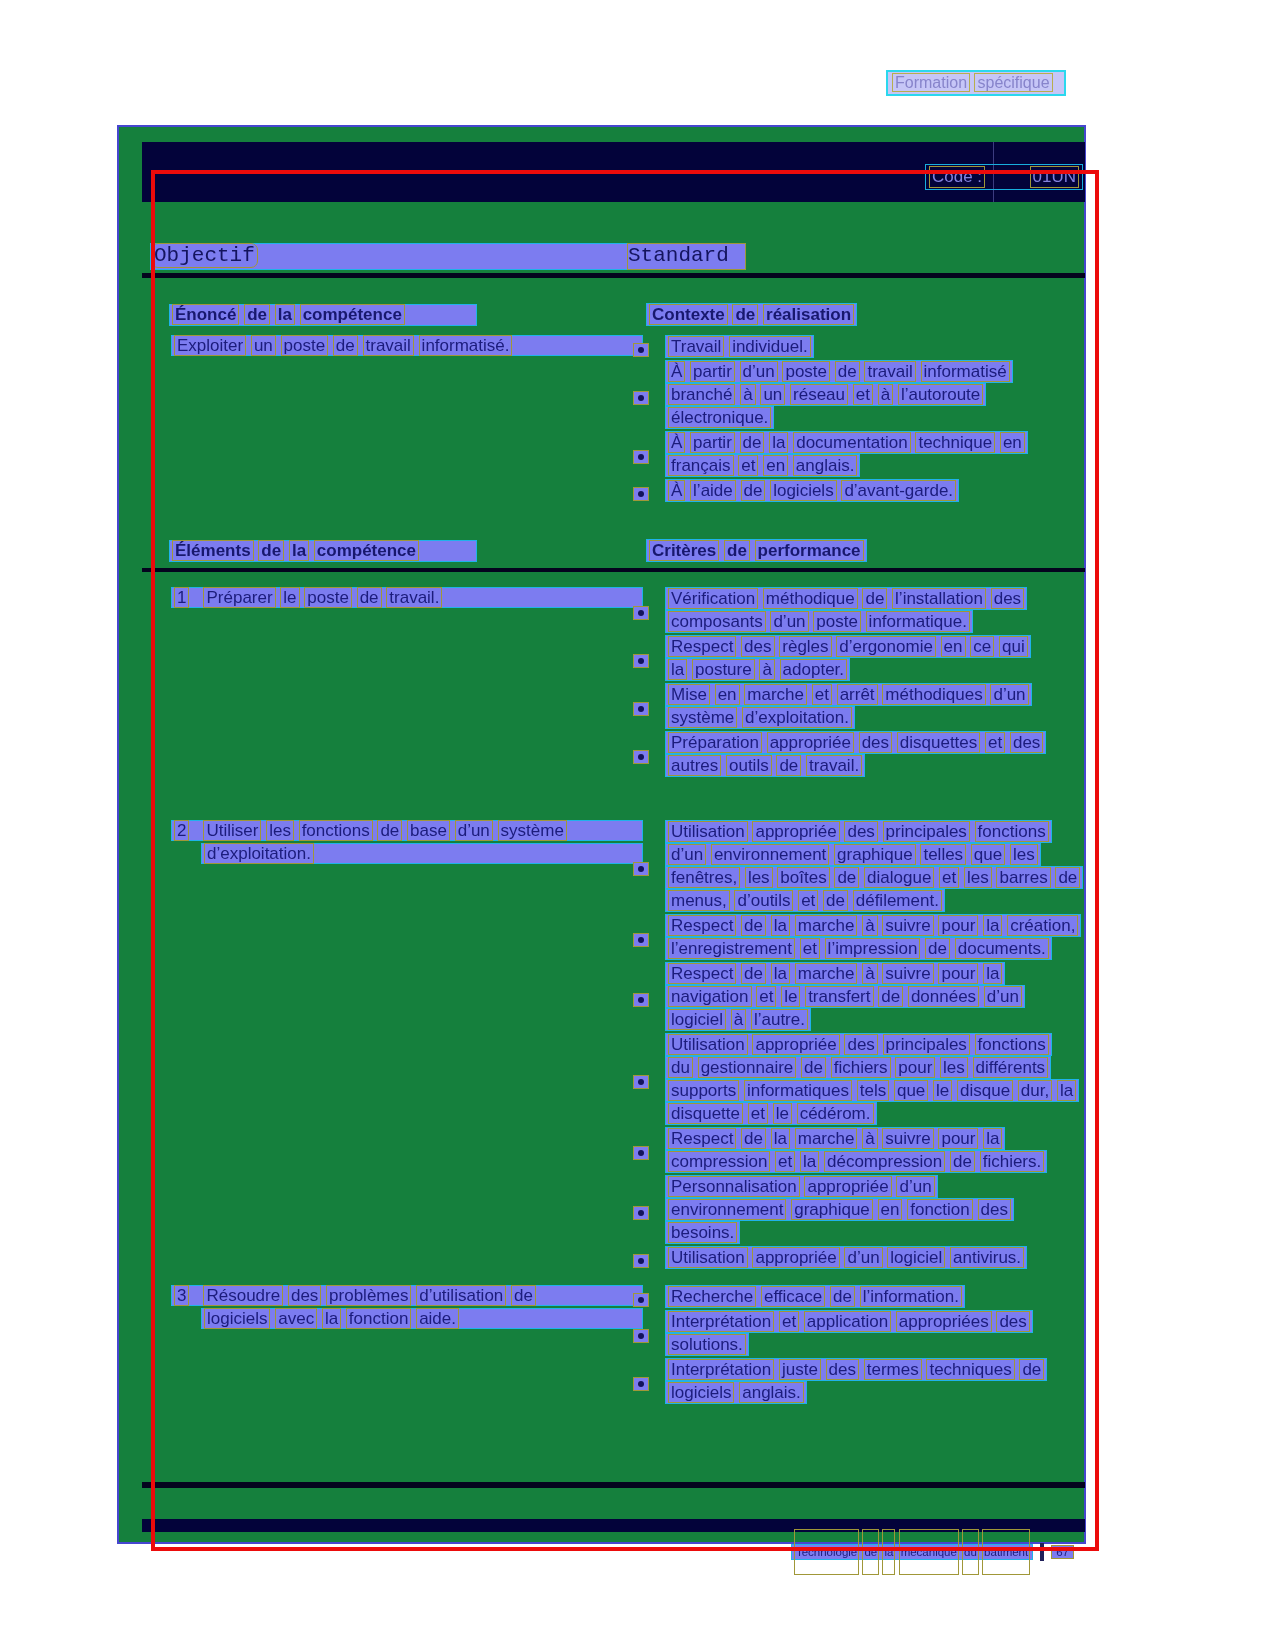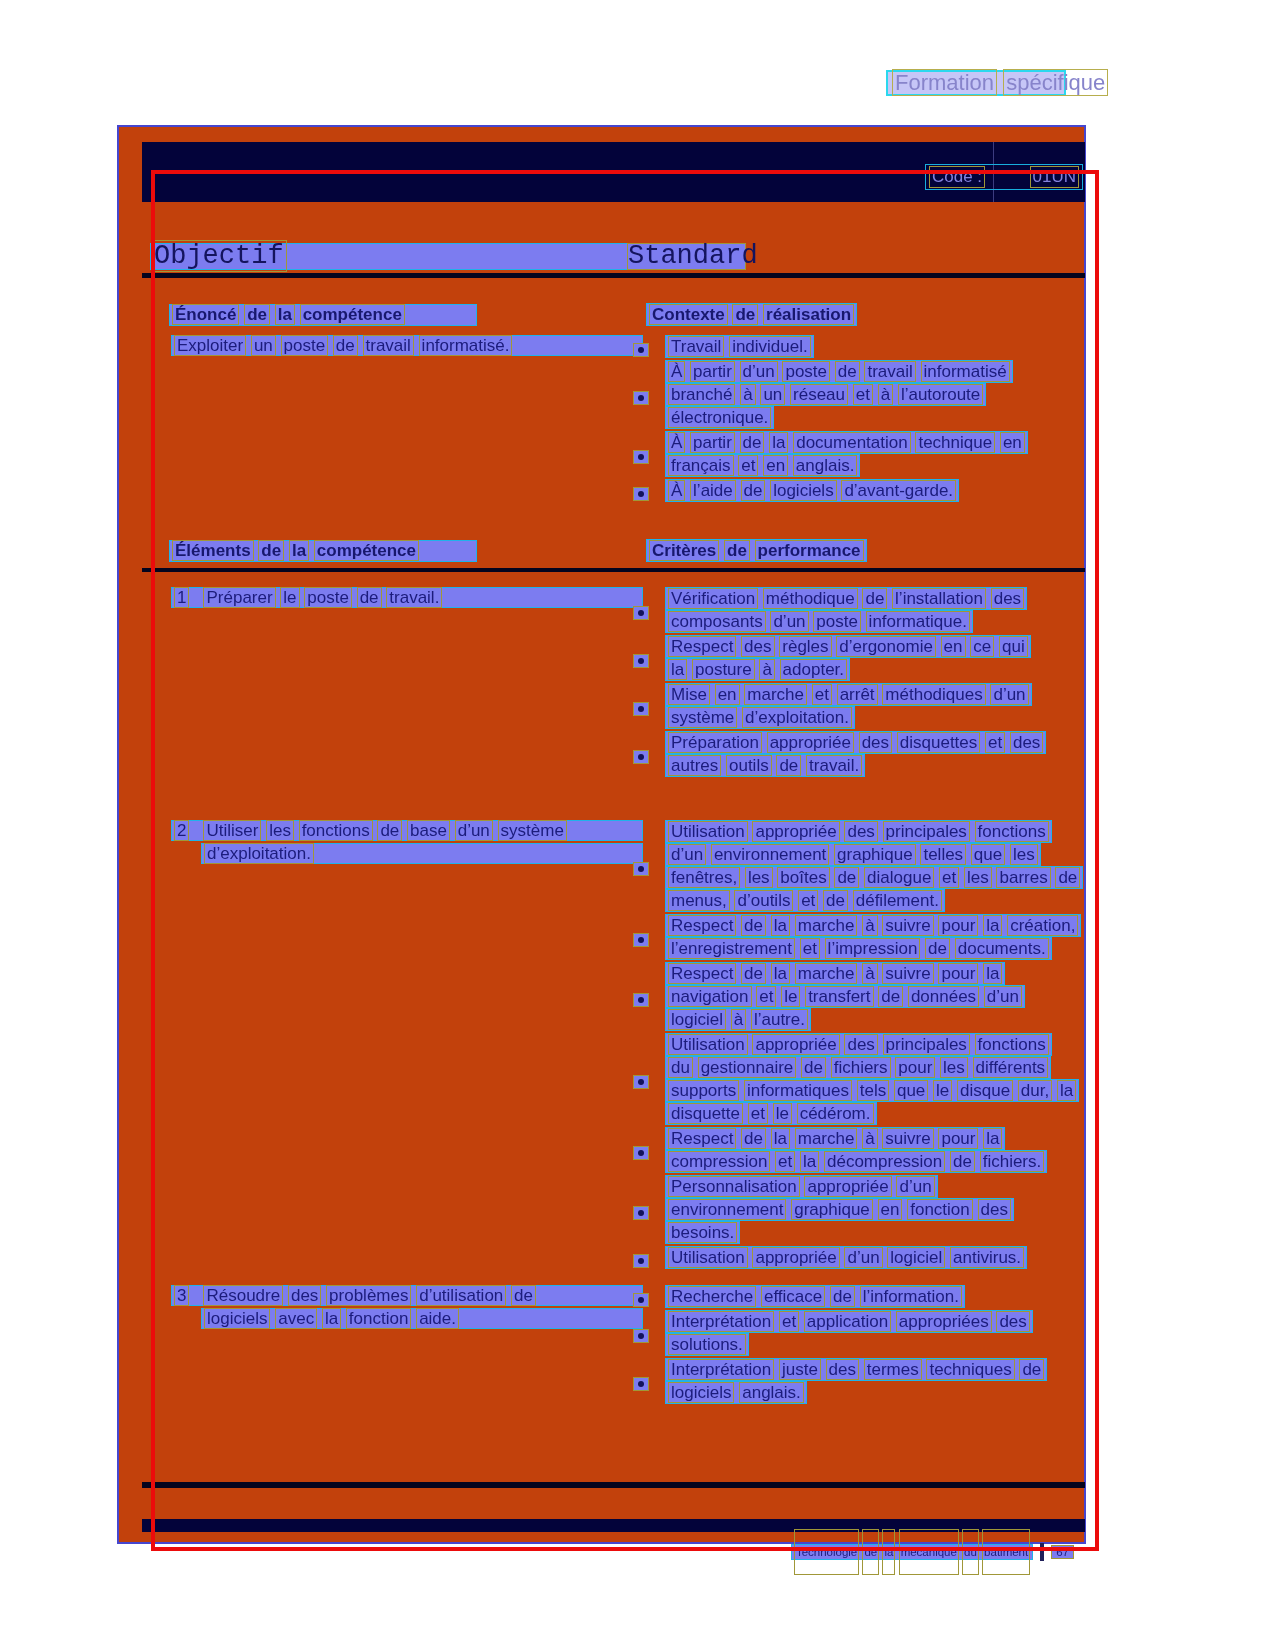--- a/index.html
+++ b/index.html
@@ -2,27 +2,27 @@
 <html><head>
 <meta charset="utf-8">
 <style>
   * { box-sizing: border-box; margin: 0; padding: 0; }
   html,body { width:1275px; height:1651px; background:#ffffff; }
   body { font-family:"Liberation Sans", sans-serif; font-size:17px; position:relative; }
 
   .formation-label {
     position:absolute; left:886px; top:70px; width:180px; height:26px;
     background:#c6c6f7; border:2px solid #2bd8ee; color:#8784cb;
-    font-size:22px; line-height:21px; padding:0 4px; white-space:nowrap;
+    font-size:16px; line-height:21px; padding:0 4px; white-space:nowrap;
   }
   .formation-label .w { border-color:#b7ae4d; }
 
   .doc {
     position:absolute; left:117px; top:125px; width:969px; height:1419px;
-    background:#c2410c; border:2px solid #4646cf; color:#1c1c7c;
+    background:#15803d; border:2px solid #4646cf; color:#1c1c7c;
   }
 
   .topbar { position:absolute; left:23px; top:15px; width:943px; height:60px; background:#03033a; }
   .topbar .vline { position:absolute; left:851px; top:0; width:1px; height:60px; background:#3c3c80; }
   .code-area {
     position:absolute; right:2px; top:22px; height:26px; width:158px;
     border:1px solid #17aede; display:flex; align-items:center;
     color:#8282de; font-size:17px; padding:0 3px;
   }
   .code-area .spacer { flex:1; }
@@ -35,21 +35,21 @@
   .bold { font-weight:bold; color:#18186e; }
 
   .obj-band {
     position:absolute; left:31px; top:116px; width:509px; height:27px;
     background:#7c7cf0; border:1px solid #1fb2ea; line-height:24px; white-space:nowrap;
   }
   .std-box {
     position:absolute; left:508px; top:116px; width:119px; height:27px;
     background:#7c7cf0; border:1px solid #a09738; line-height:24px; white-space:nowrap;
   }
-  .mono { font-family:"Liberation Mono", monospace; font-size:27px; color:#14145e; }
+  .mono { font-family:"Liberation Mono", monospace; font-size:21px; color:#14145e;border-radius:7px; }
 
   .rule { position:absolute; left:23px; width:943px; background:#04041e; }
   .rule1 { top:146px; height:5px; }
   .rule2 { top:441px; height:4px; }
   .rule3 { top:1355px; height:6px; }
   .navybar2 { position:absolute; left:23px; top:1392px; width:943px; height:13px; background:#03033a; }
 
   .hdr-row { position:absolute; left:0; width:100%; height:26px;margin-left:14px; }
   .hdr1 { top:177px; }
   .hdr2 { top:413px; }

